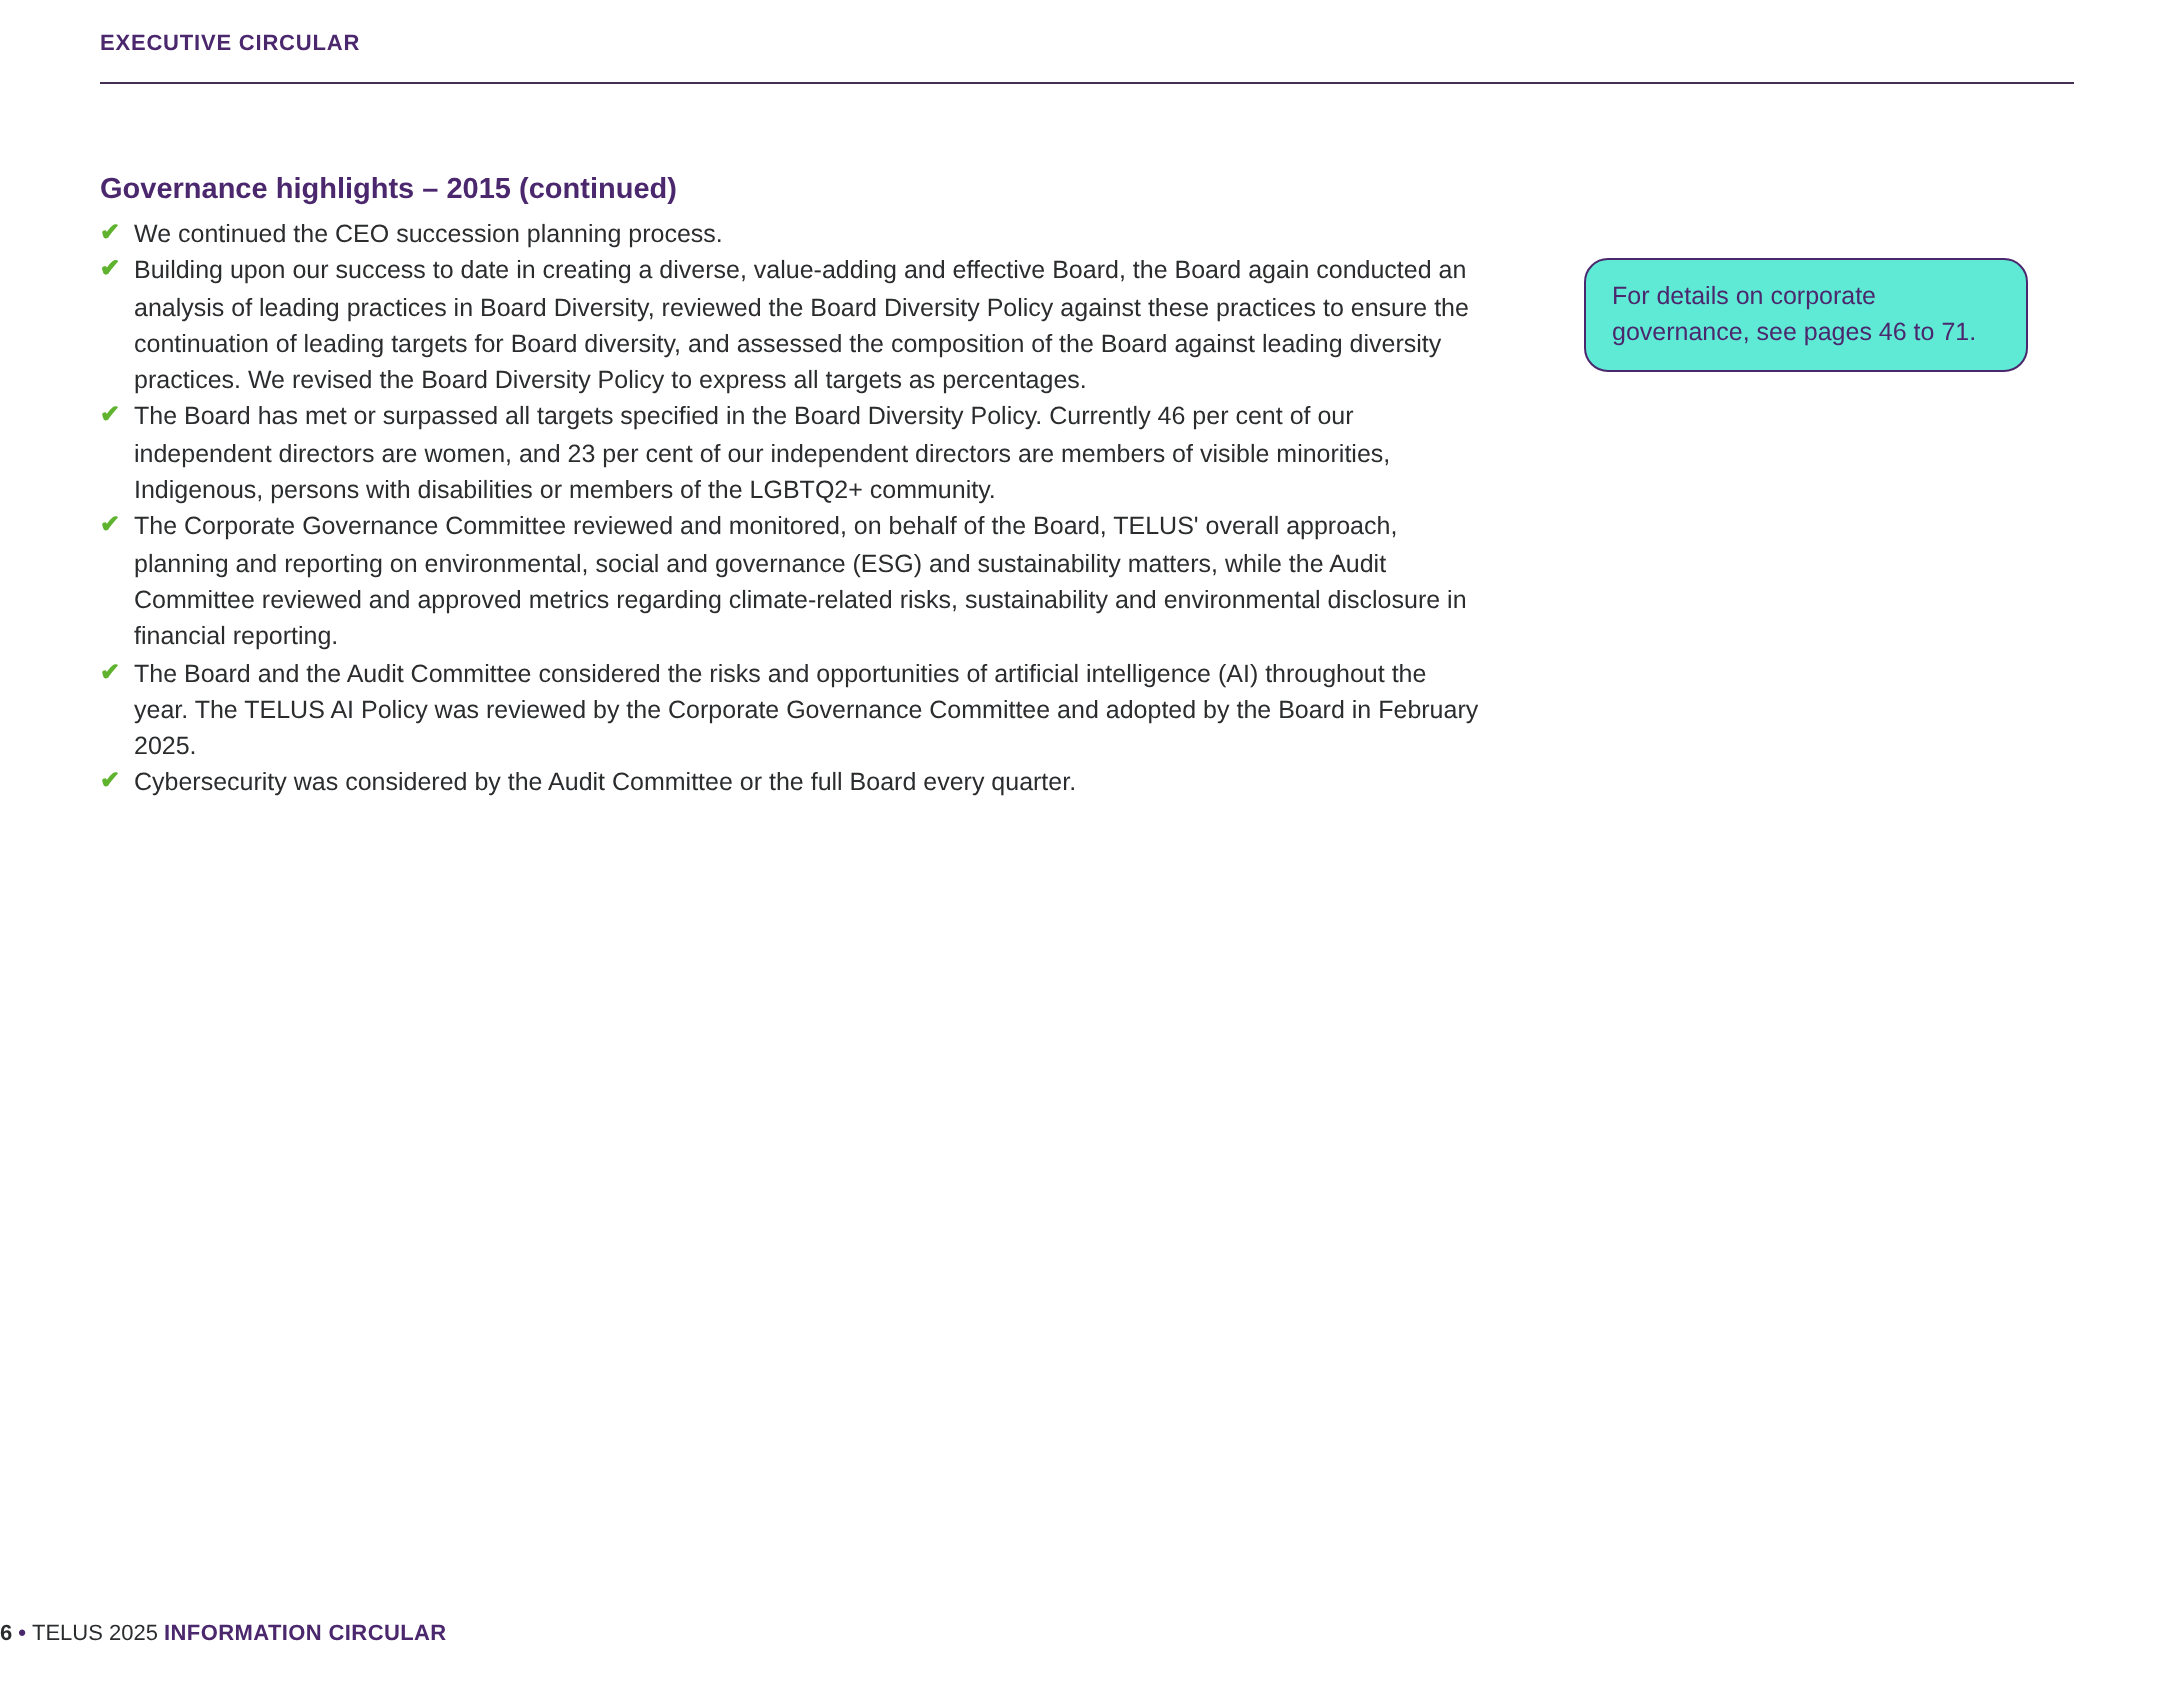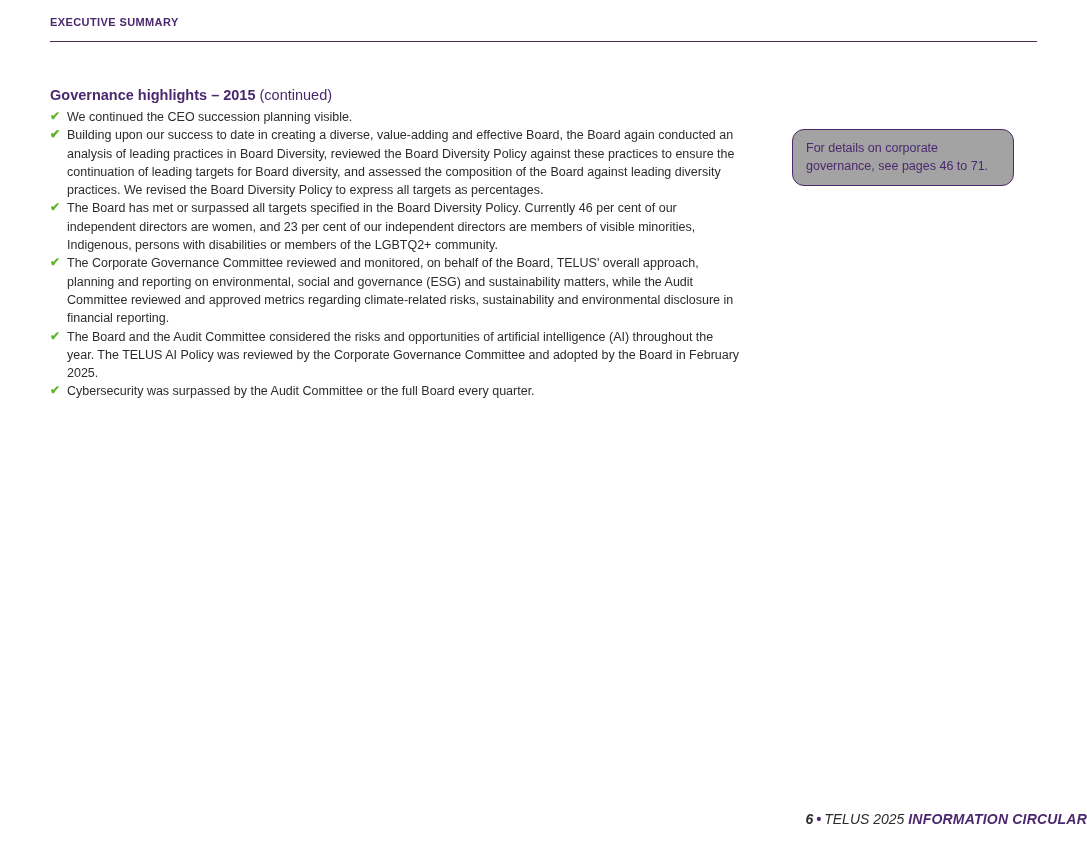--- a/index.html
+++ b/index.html
@@ -36,21 +36,21 @@
     top: 87px;
     width: 692px;
   }
   .section-title {
     font-size: 14.5px;
     font-weight: bold;
     color: #4b286d;
     margin-bottom: 5px;
   }
   .section-title .continued {
-    font-weight: normal;
+    font-weight: bold;
   }
   ul.bullets {
     list-style: none;
     font-size: 12.5px;
     line-height: 18.3px;
     color: #2a2c2e;
   }
   ul.bullets li {
     position: relative;
     padding-left: 17px;
@@ -68,55 +68,54 @@
     left: 792px;
     top: 129px;
     width: 222px;
     min-height: 54px;
     border: 1px solid #4b286d;
     border-radius: 12px;
     padding: 10px 13px;
     font-size: 12.5px;
     line-height: 17.5px;
     color: #4b286d;
-    background: #a3a3a3;
+    background: #5eead4;
   }
   .footer {
     position: absolute;
     left: 0;
     width: 100%;
     top: 811px;
-    text-align: right;
-    font-size: 14px;
+    text-align: left;
+    font-size: 11px;
     color: #2a2c2e;
-    font-style: italic;
   }
   .footer .page-num { font-weight: bold; color: #2a2c2e; }
   .footer .sep { color: #4b286d; font-weight: bold; padding: 0 3px; }
   .footer .doc-name { color: #2a2c2e; }
   .footer .doc-name-bold { font-weight: bold; color: #4b286d; letter-spacing: 0.2px; }
 </style>
 </head>
 <body>
 
 <div class="page">
 
-  <div class="eyebrow">EXECUTIVE SUMMARY</div>
+  <div class="eyebrow">EXECUTIVE CIRCULAR</div>
 
   <hr class="header-rule">
 
   <div class="content">
     <div class="section-title">
       <span>Governance highlights – 2015 </span><span class="continued">(continued)</span>
     </div>
 
     <ul class="bullets">
     <li>
       <span class="check-icon">✔</span>
-      <span>We continued the CEO succession planning visible.</span>
+      <span>We continued the CEO succession planning process.</span>
     </li>
 
     <li>
       <span class="check-icon">✔</span>
     </li>
 
     <li>
       <span class="check-icon">✔</span>
       <span>Building upon our success to date in creating a diverse, value-adding and effective Board, the Board again conducted an analysis of leading practices in Board Diversity, reviewed the Board Diversity Policy against these practices to ensure the continuation of leading targets for Board diversity, and assessed the composition of the Board against leading diversity practices. We revised the Board Diversity Policy to express all targets as percentages.</span>
     </li>
@@ -131,21 +130,21 @@
       <span>The Corporate Governance Committee reviewed and monitored, on behalf of the Board, TELUS' overall approach, planning and reporting on environmental, social and governance (ESG) and sustainability matters, while the Audit Committee reviewed and approved metrics regarding climate-related risks, sustainability and environmental disclosure in financial reporting.</span>
     </li>
 
     <li>
       <span class="check-icon">✔</span>
       <span>The Board and the Audit Committee considered the risks and opportunities of artificial intelligence (AI) throughout the year. The TELUS AI Policy was reviewed by the Corporate Governance Committee and adopted by the Board in February 2025.</span>
     </li>
 
     <li>
       <span class="check-icon">✔</span>
-      <span>Cybersecurity was surpassed by the Audit Committee or the full Board every quarter.</span>
+      <span>Cybersecurity was considered by the Audit Committee or the full Board every quarter.</span>
     </li>
   </ul>
   </div>
 
   <div class="callout">
     <span>For details on corporate governance, see pages 46 to 71.</span>
   </div>
 
   <div class="footer">
     <span class="page-num">6</span><span class="sep">•</span><span class="doc-name">TELUS 2025 </span><span class="doc-name-bold">INFORMATION CIRCULAR</span>

